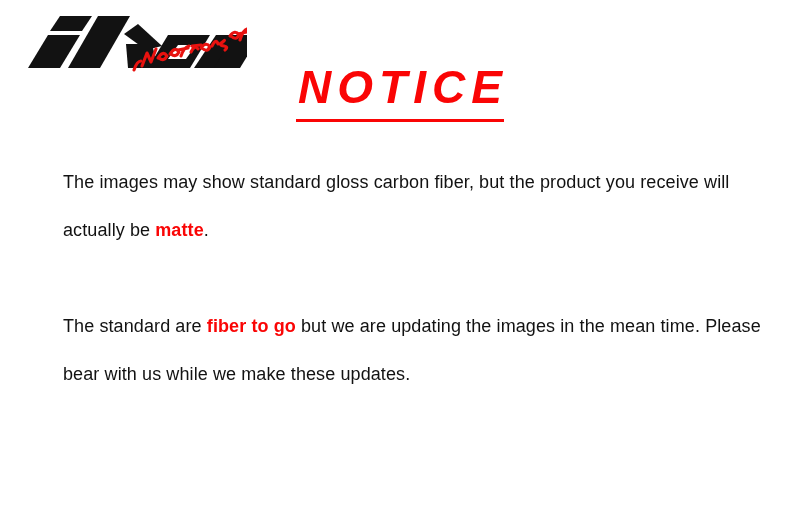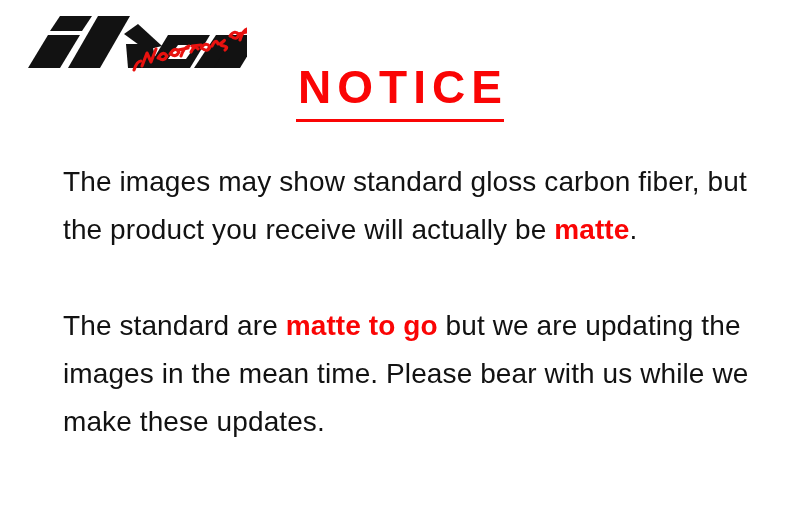--- a/index.html
+++ b/index.html
@@ -27,20 +27,21 @@
     display: block;
   }
 
   
   .notice-heading-wrap {
     position: absolute;
     left: 0;
     top: 62px;
     width: 800px;
     text-align: center;
+    font-style: italic;
   }
   .notice-heading {
     display: inline-block;
     font-family: "Liberation Sans", sans-serif;
     font-weight: bold;
     font-size: 46px;
     line-height: 50px;
     letter-spacing: 6px;
     color: #fa0505;
     padding: 0 2px 3px 8px;
@@ -56,21 +57,21 @@
   
   .notice-body {
     position: absolute;
     left: 63px;
     top: 158px;
     width: 700px;
   }
   .notice-paragraph {
     margin: 0;
     font-family: "Liberation Sans", sans-serif;
-    font-size: 28px;
+    font-size: 18px;
     line-height: 48px;
     color: #121212;
     letter-spacing: 0.1px;
     font-weight: 400;
   }
   .notice-paragraph.second {
     margin-top: 48px;
   }
   .highlight {
     color: #fa0505;
@@ -122,15 +123,15 @@
 
 <div class="notice-heading-wrap">
   <div class="notice-heading">NOTICE</div>
   <div class="notice-underline"></div>
 </div>
 
 <div class="notice-body">
 
   <p class="notice-paragraph first"><span>The images may show standard gloss carbon fiber, but the product you receive will actually be </span><span class="highlight">matte</span><span>.</span></p>
 
-  <p class="notice-paragraph second"><span>The standard are </span><span class="highlight">matte to go</span><span> but we are updating the images in the mean time. Please bear with us while we make these updates.</span></p>
+  <p class="notice-paragraph second"><span>The standard are </span><span class="highlight">fiber to go</span><span> but we are updating the images in the mean time. Please bear with us while we make these updates.</span></p>
 
 </div>
 
 </body></html>

